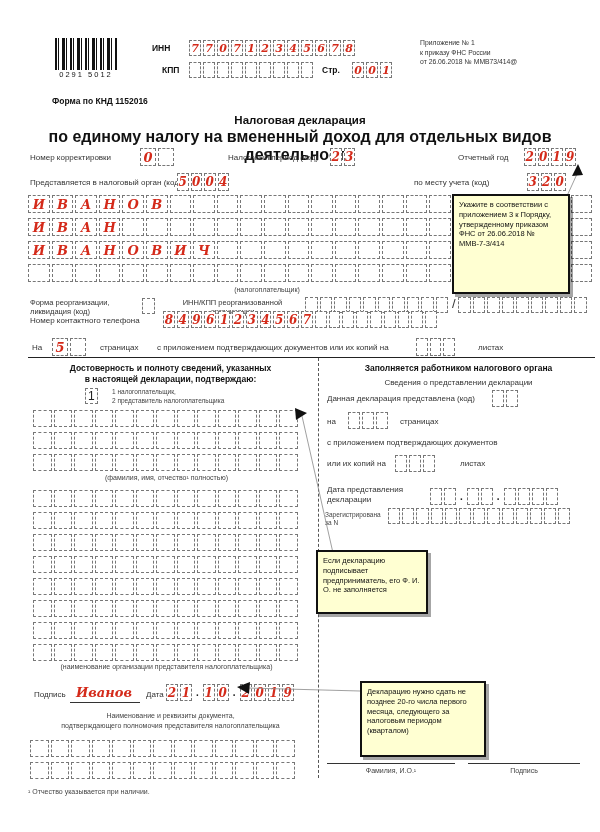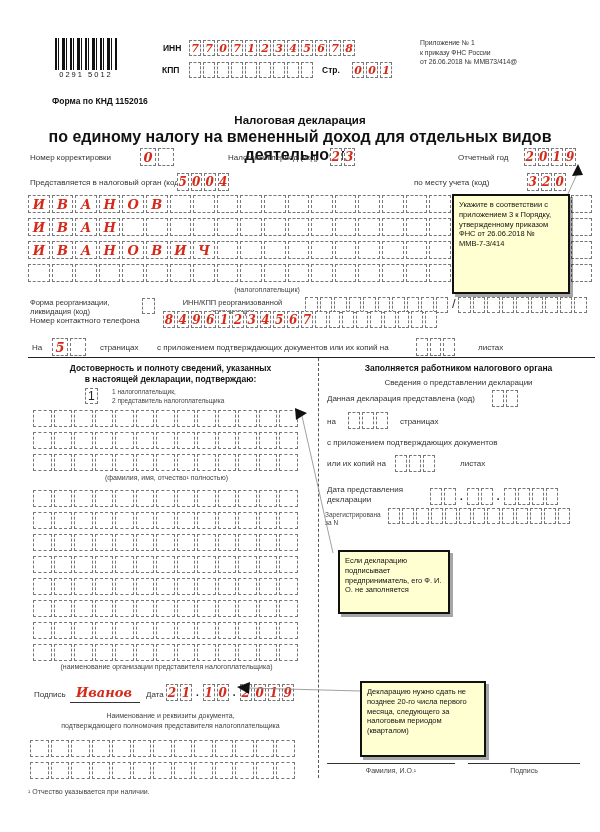--- a/index.html
+++ b/index.html
@@ -43,21 +43,21 @@
 </style>
 </head>
 <body>
 
 <div class="page">
 
   <div class="abs barcode" style="left:55px;top:38px;width:62px;height:32px;"></div>
   <div class="abs bc-digits" style="left:53px;top:70px;width:66px;">0291 5012</div>
   <div class="abs lbl-b" style="left:52px;top:96px;">Форма по КНД 1152016</div>
 
-  <div class="abs lbl-b" style="left:163px;top:43px;">ИНН</div>
+  <div class="abs lbl-b" style="left:152px;top:43px;">ИНН</div>
   <div class="abs cells gA" style="left:189px;top:40px;">
       <span class="cell">7</span>
       <span class="cell">7</span>
       <span class="cell">0</span>
       <span class="cell">7</span>
       <span class="cell">1</span>
       <span class="cell">2</span>
       <span class="cell">3</span>
       <span class="cell">4</span>
       <span class="cell">5</span>
@@ -611,16 +611,16 @@
   <svg class="anno" width="600" height="832">
     <line x1="567" y1="196" x2="577" y2="174" stroke="#888" stroke-width="0.8"></line>
     <polygon points="572,176 578,164 583,175" fill="#111"></polygon>
     <line x1="333" y1="553" x2="302" y2="416" stroke="#888" stroke-width="0.8"></line>
     <polygon points="295,408 307,413 296,420" fill="#111"></polygon>
     <line x1="360" y1="691" x2="248" y2="688" stroke="#888" stroke-width="0.8"></line>
     <polygon points="250,682 237,687 249,694" fill="#111"></polygon>
   </svg>
 
   <div class="note" style="left:452px;top:194px;width:104px;min-height:88px;">Укажите в соответствии с приложением 3 к Порядку, утвержденному приказом ФНС от 26.06.2018 № ММВ-7-3/414</div>
-  <div class="note" style="left:338px;top:550px;width:98px;min-height:52px;">Если декларацию подписывает предприниматель, его Ф. И. О. не заполняется</div>
+  <div class="note" style="left:316px;top:550px;width:98px;min-height:52px;">Если декларацию подписывает предприниматель, его Ф. И. О. не заполняется</div>
   <div class="note" style="left:360px;top:681px;width:112px;min-height:64px;">Декларацию нужно сдать не позднее 20-го числа первого месяца, следующего за налоговым периодом (кварталом)</div>
 
 </div>
 
 </body></html>

